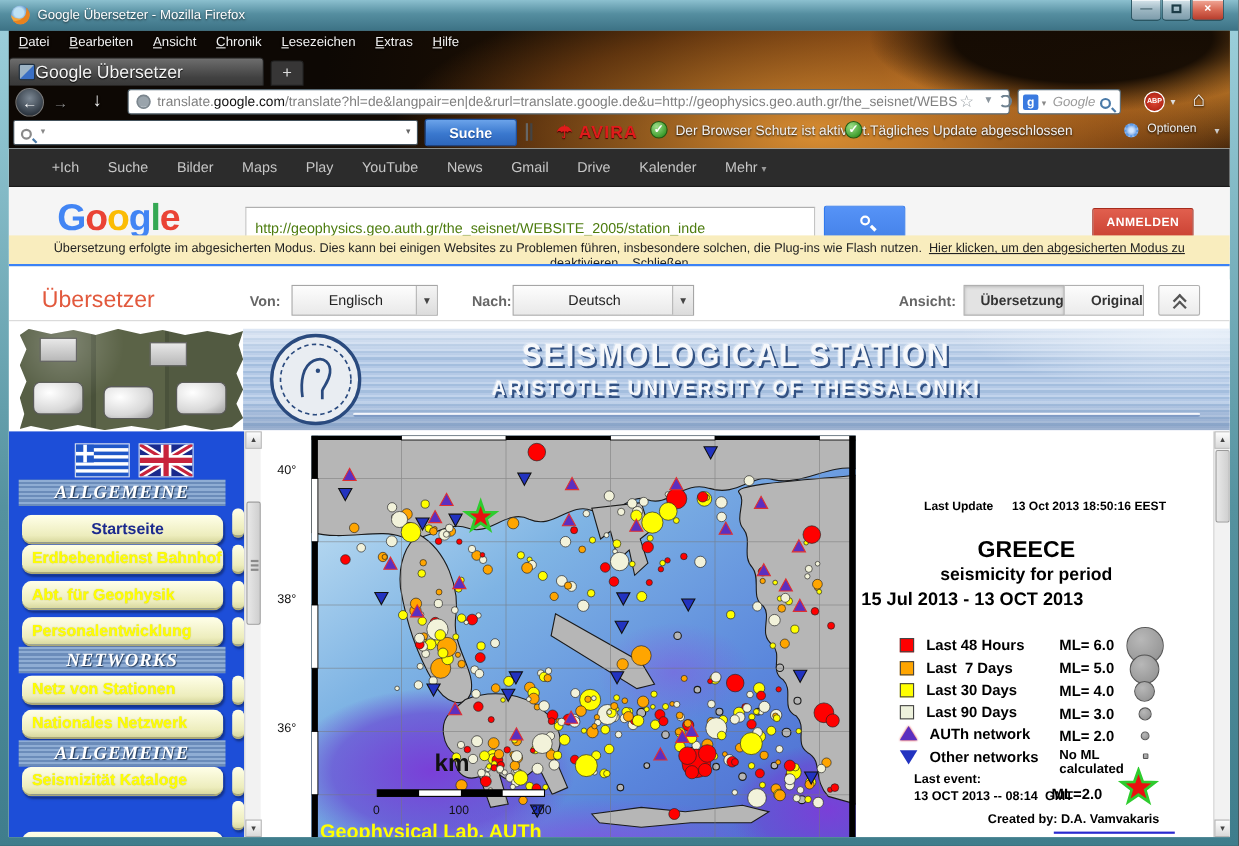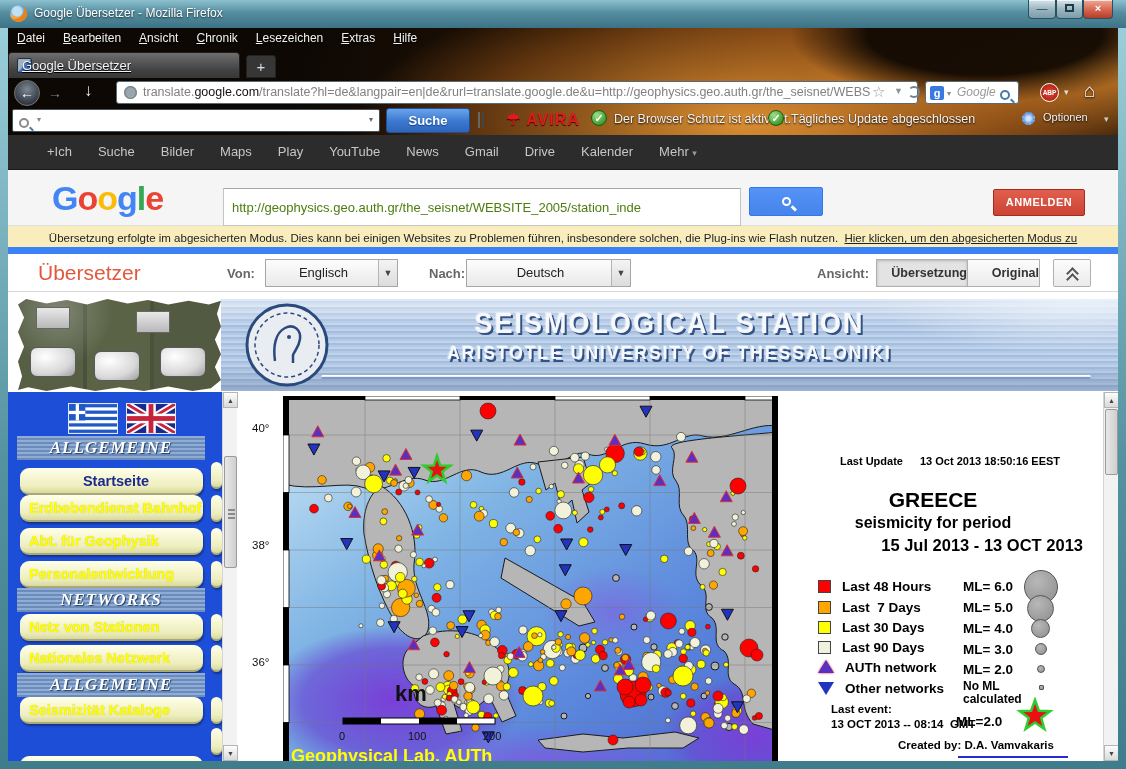--- a/index.html
+++ b/index.html
@@ -23,21 +23,21 @@
       radial-gradient(ellipse 260px 90px at 88% 6%, rgba(15,8,2,.95) 0 45%, rgba(15,8,2,0) 75%),
       radial-gradient(ellipse 520px 190px at 66% 95px, rgba(250,166,60,.80), rgba(198,110,32,.38) 52%, rgba(0,0,0,0) 74%),
       radial-gradient(ellipse 430px 130px at 97% 34px, rgba(236,148,48,.9), rgba(0,0,0,0) 66%),
       linear-gradient(100deg,#0d0804 26%,#241304 52%,#69380f 74%,#2f1806 100%);}
   #menubar{left:0;top:0;width:100%;height:22px;}
   .menuitem{display:inline-block;margin:3px 9px 0 9px;font-size:12px;color:#f2f2f2;text-shadow:0 1px 2px #000;}
   .menuitem::first-letter{text-decoration:underline;}
   #tab{left:0;top:24px;width:232px;height:26px;background:linear-gradient(#6e6e6e,#414141 70%,#383838);
     border:1px solid #1f1f1f;border-bottom:none;border-radius:4px 4px 0 0;}
   #tabicon{left:8px;top:5px;width:15px;height:15px;background:linear-gradient(135deg,#9db3c4 48%,#3a6fc4 52%);border-radius:2px;border:1px solid #203040;}
-  #tablabel{left:13px;top:5px;font-size:13px;color:#f5f5f5;text-shadow:0 1px 1px #000;text-decoration:underline;}
+  #tablabel{left:23px;top:5px;font-size:16px;color:#f5f5f5;text-shadow:0 1px 1px #000;}
   #newtab{left:238px;top:27px;width:30px;height:23px;background:rgba(60,60,60,.9);border:1px solid #222;border-radius:3px 3px 0 0;
     color:#ddd;font-size:15px;text-align:center;line-height:21px;}
   
   #backbtn{left:6px;top:52px;width:26px;height:26px;border-radius:50%;border:1px solid #777;
     background:radial-gradient(circle at 50% 35%,#7c8894,#2d3640 75%);color:#fff;font-size:14px;font-weight:bold;text-align:center;line-height:24px;}
   #fwdbtn{left:40px;top:57px;color:#8a8a8a;font-size:14px;font-weight:bold;text-shadow:0 1px 1px #000;}
   #dlbtn{left:76px;top:53px;color:#f0f0f0;font-size:17px;font-weight:bold;text-shadow:0 1px 2px #000;}
   #urlbar{left:108px;top:53px;width:802px;height:23px;background:#fff;border:1px solid #5a6a74;border-radius:3px;
     font-size:12.5px;line-height:21px;white-space:nowrap;overflow:hidden;padding:0 60px 0 26px;}
   .u-gray{color:#808080;} .u-dark{color:#111;}
@@ -75,21 +75,21 @@
   .gnav{display:inline-block;margin:9px 13px 0 13px;font-size:13px;color:#c6c6c6;}
   #searchsec{left:0;top:35px;width:1110px;height:56px;background:#f5f5f5;border-bottom:1px solid #dedede;}
   #glogo{left:44px;top:8px;font-family:"DejaVu Serif","Liberation Serif",serif;font-size:34px;font-weight:bold;letter-spacing:-1px;}
   #ginput{left:215px;top:18px;width:518px;height:38px;border:1px solid #c4c4c4;border-top-color:#a8a8a8;background:#fff;
     font-size:13px;color:#4d7c0f;padding:0 8px;}
   #gsearchbtn{left:741px;top:17px;width:74px;height:29px;background:linear-gradient(#5693f7,#4683ea);border:1px solid #3079ed;border-radius:2px;text-align:center;line-height:26px;}
   .magw{position:relative;display:inline-block;width:9px;height:9px;border:2.5px solid #fff;border-radius:50%;}
   .magw::after{content:"";position:absolute;left:7px;top:8px;width:6px;height:2.5px;background:#fff;transform:rotate(45deg);}
   #anmelden{left:985px;top:19px;width:92px;height:27px;background:linear-gradient(#e15f4e,#cb4334);border:1px solid #a62b1d;border-radius:2px;
     color:#fff;font-size:11px;font-weight:bold;text-align:center;line-height:25px;letter-spacing:.5px;}
-  #notice{left:0;top:91px;width:1110px;height:28px;background:#f9edbe;border-bottom:7px solid #3b82f6;overflow:hidden;
+  #notice{left:0;top:79px;width:1110px;height:28px;background:#f9edbe;border-bottom:2px solid #3b82f6;overflow:hidden;
     text-align:center;font-size:11.5px;color:#222;line-height:14px;padding-top:5px;}
   #notice a{color:#222;text-decoration:underline;}
   #trbar{left:0;top:119px;width:1110px;height:38px;background:#fff;border-bottom:1px solid #d8d8d8;}
   #trtitle{left:30px;top:7px;font-size:21px;color:#e2593d;}
   .trlabel{top:12px;font-size:13px;font-weight:bold;color:#666;}
   .sel{top:5px;height:28px;border:1px solid #a6a6a6;background:linear-gradient(#fdfdfd,#e9e9e9);font-size:13px;color:#222;
     text-align:center;line-height:26px;}
   .selarrow{position:absolute;right:0;top:0;width:19px;height:26px;border-left:1px solid #b4b4b4;background:linear-gradient(#f4f4f4,#dcdcdc);
     font-size:9px;color:#444;text-align:center;line-height:26px;}
   .vbtn{top:5px;height:28px;border:1px solid #b0b0b0;font-size:12.5px;font-weight:bold;color:#333;text-align:right;line-height:26px;}
@@ -804,21 +804,21 @@
               <rect x="462" y="0" width="33" height="4" fill="#fff" stroke="#000" stroke-width="0.8"></rect>
             <rect x="489" y="0" width="6" height="380" fill="#000"></rect>
           </g>
         </svg>
       </div>
 
       <div class="abs leg-b" style="left:832px;top:63px;font-size:11px;">Last Update</div>
       <div class="abs leg-b" style="left:912px;top:63px;font-size:11px;">13 Oct 2013 18:50:16 EEST</div>
       <div class="abs leg-b" style="left:775px;top:96px;width:300px;text-align:center;font-size:21px;">GREECE</div>
       <div class="abs leg-b" style="left:775px;top:122px;width:300px;text-align:center;font-size:16px;">seismicity for period</div>
-      <div class="abs leg-b" style="left:775px;top:144px;width:300px;text-align:right;font-size:16.5px;">15 Jul 2013 - 13 OCT 2013</div>
+      <div class="abs leg-b" style="left:775px;top:144px;width:300px;text-align:left;font-size:16.5px;">15 Jul 2013 - 13 OCT 2013</div>
 
       <div class="abs sq" style="left:810px;top:188px;background:#ff0000;"></div>
       <div class="abs leg-b" style="left:834px;top:187px;font-size:13.5px;white-space:pre;">Last 48 Hours</div>
       <div class="abs sq" style="left:810px;top:209px;background:#ffa500;"></div>
       <div class="abs leg-b" style="left:834px;top:208px;font-size:13.5px;white-space:pre;">Last  7 Days</div>
       <div class="abs sq" style="left:810px;top:229px;background:#ffff00;"></div>
       <div class="abs leg-b" style="left:834px;top:228px;font-size:13.5px;white-space:pre;">Last 30 Days</div>
       <div class="abs sq" style="left:810px;top:249px;background:#eef2dc;"></div>
       <div class="abs leg-b" style="left:834px;top:248px;font-size:13.5px;white-space:pre;">Last 90 Days</div>
 

